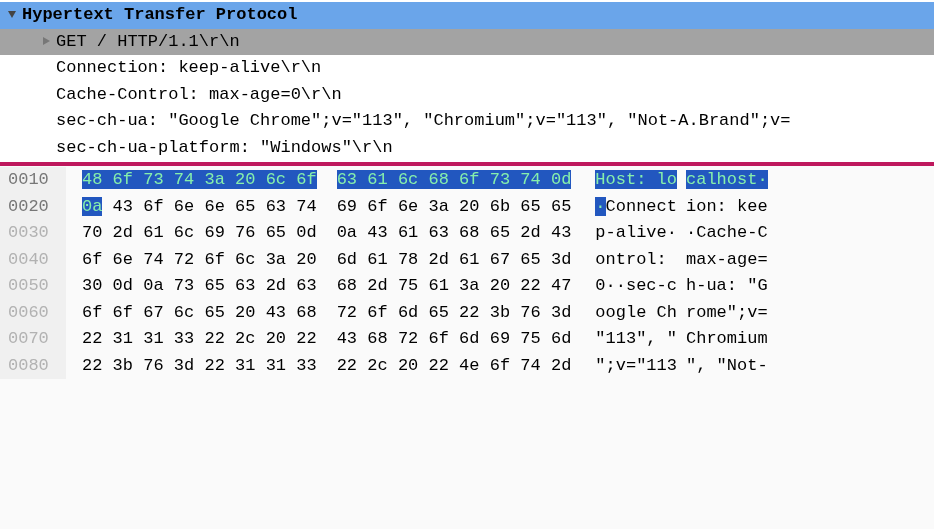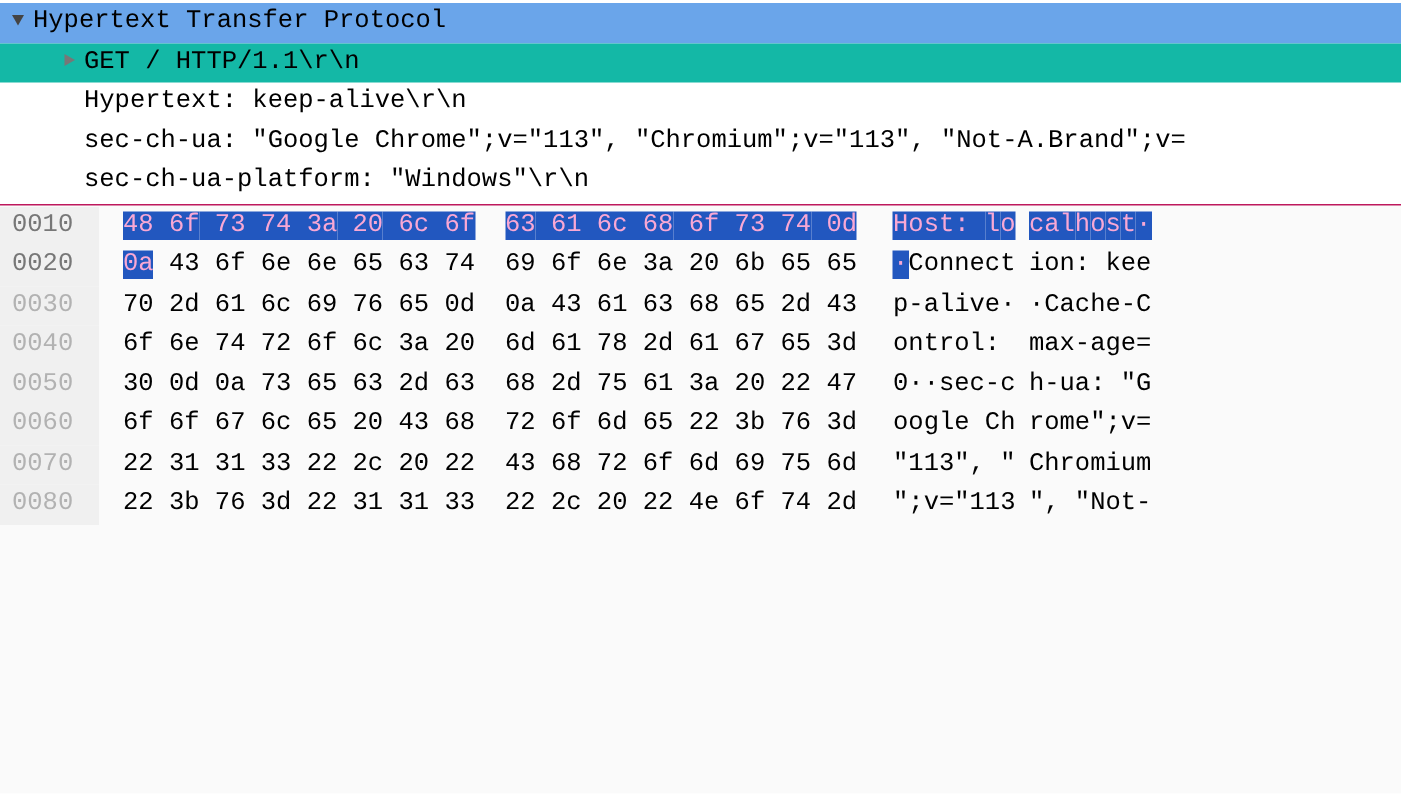--- a/index.html
+++ b/index.html
@@ -8,49 +8,50 @@
   .pane{width:934px;height:529px;display:flex;flex-direction:column;
     overflow:hidden}
   .tree{flex:0 0 auto;padding:2px 0 1px 0}
   .row{display:flex;align-items:flex-start;white-space:pre;
     padding:0 0 0 4px;height:26.5px;line-height:26.5px}
   .arrow{display:inline-block;width:16px;text-align:center;color:#333}
   .arrow svg{width:10px;height:10px}
   .lvl1{padding-left:4px}
   .lvl2{padding-left:38px}
   .text{padding-left:2px}
-  .sel-title{background:#6aa5ea;font-weight:normal}
-  .sel-get{background:#14b8a6}
+  .sel-title{background:#6aa5ea;font-weight:bold}
+  .sel-get{background:#a3a3a3}
   .sel-host{background:#dcecfe}
-  .hex{flex:1 1 auto;border-top:1px solid #be185d;
+  .hex{flex:1 1 auto;border-top:4px solid #be185d;
     background:#fafafa;padding-top:1px;overflow:hidden}
   .hx-row{display:flex;white-space:pre;height:26.5px;line-height:26.5px}
   .offset{width:58px;padding-left:8px;color:#777;background:#f0f0f0}
   .bytes{padding-left:16px}
   .bytes .gap{display:inline-block;width:20px}
   .ascii{padding-left:24px}
-  .hl{background:#2257bf;color:#f9a8d4}
+  .hl{background:#2257bf;color:#86efac}
   .ascii .mid{display:inline-block;width:9px}
 </style>
 </head>
 <body>
 <div class="pane">
 
 <div class="tree">
   <div class="row lvl1 sel-title">
     <span class="arrow"><svg viewBox="0 0 10 10">
       <path d="M1 2 L9 2 L5 9 Z" fill="#444"></path>
           </svg></span>
     <span class="text">Hypertext Transfer Protocol</span>
   </div>
   <div id="tree-items">
         <div class="row lvl2 sel-get"><span class="arrow"><svg viewBox="0 0 10 10">
               <path d="M2 1 L9 5 L2 9 Z" fill="#777"></path>
             </svg></span><span class="text">GET / HTTP/1.1\r\n</span></div>
-        <div class="row lvl2"><span class="arrow"></span><span class="text">Hypertext: keep-alive\r\n</span></div>
+        <div class="row lvl2"><span class="arrow"></span><span class="text">Connection: keep-alive\r\n</span></div>
+        <div class="row lvl2"><span class="arrow"></span><span class="text">Cache-Control: max-age=0\r\n</span></div>
         <div class="row lvl2"><span class="arrow"></span><span class="text">sec-ch-ua: "Google Chrome";v="113", "Chromium";v="113", "Not-A.Brand";v=</span></div>
         <div class="row lvl2"><span class="arrow"></span><span class="text">sec-ch-ua-platform: "Windows"\r\n</span></div>
       </div>
 </div>
 
 <div class="hex">
   <div id="hex-rows">
         <div class="hx-row"><span class="offset">0010</span><span class="bytes"><span class="hl">48</span><span class="hl"> 6f</span><span class="hl"> 73</span><span class="hl"> 74</span><span class="hl"> 3a</span><span class="hl"> 20</span><span class="hl"> 6c</span><span class="hl"> 6f</span><span class="gap"></span><span class="hl">63</span><span class="hl"> 61</span><span class="hl"> 6c</span><span class="hl"> 68</span><span class="hl"> 6f</span><span class="hl"> 73</span><span class="hl"> 74</span><span class="hl"> 0d</span></span><span class="ascii"><span class="hl">H</span><span class="hl">o</span><span class="hl">s</span><span class="hl">t</span><span class="hl">:</span><span class="hl"> </span><span class="hl">l</span><span class="hl">o</span><span class="mid"></span><span class="hl">c</span><span class="hl">a</span><span class="hl">l</span><span class="hl">h</span><span class="hl">o</span><span class="hl">s</span><span class="hl">t</span><span class="hl">·</span></span></div>
         <div class="hx-row"><span class="offset">0020</span><span class="bytes"><span class="hl">0a</span><span> 43</span><span> 6f</span><span> 6e</span><span> 6e</span><span> 65</span><span> 63</span><span> 74</span><span class="gap"></span><span>69</span><span> 6f</span><span> 6e</span><span> 3a</span><span> 20</span><span> 6b</span><span> 65</span><span> 65</span></span><span class="ascii"><span class="hl">·</span><span>C</span><span>o</span><span>n</span><span>n</span><span>e</span><span>c</span><span>t</span><span class="mid"></span><span>i</span><span>o</span><span>n</span><span>:</span><span> </span><span>k</span><span>e</span><span>e</span></span></div>
         <div class="hx-row"><span class="offset" style="color: rgb(178, 178, 178);">0030</span><span class="bytes"><span>70</span><span> 2d</span><span> 61</span><span> 6c</span><span> 69</span><span> 76</span><span> 65</span><span> 0d</span><span class="gap"></span><span>0a</span><span> 43</span><span> 61</span><span> 63</span><span> 68</span><span> 65</span><span> 2d</span><span> 43</span></span><span class="ascii"><span>p</span><span>-</span><span>a</span><span>l</span><span>i</span><span>v</span><span>e</span><span>·</span><span class="mid"></span><span>·</span><span>C</span><span>a</span><span>c</span><span>h</span><span>e</span><span>-</span><span>C</span></span></div>

